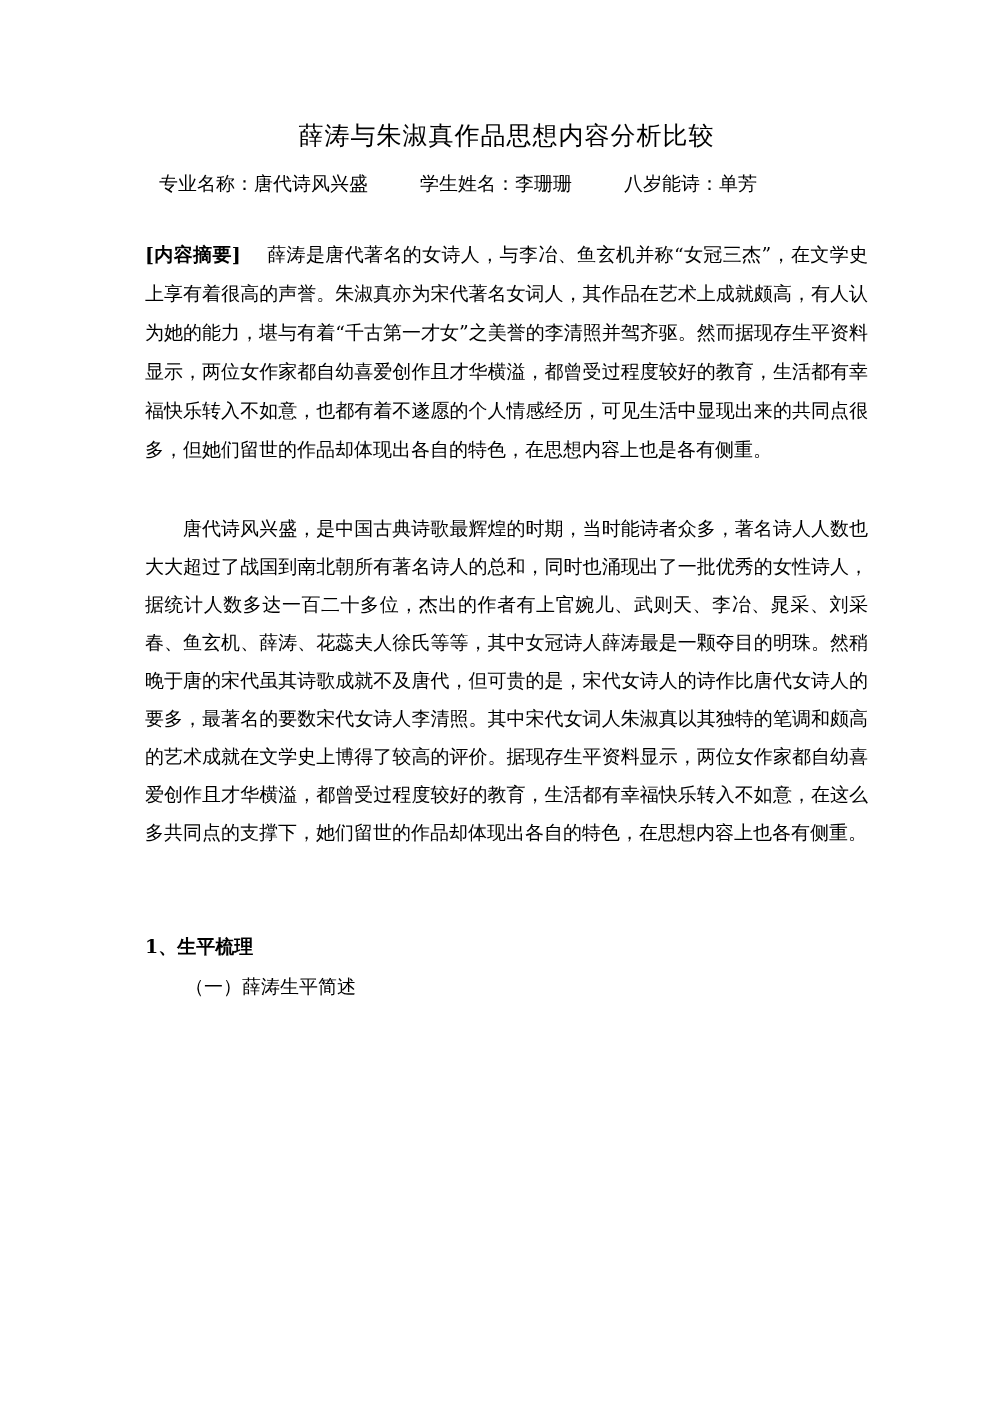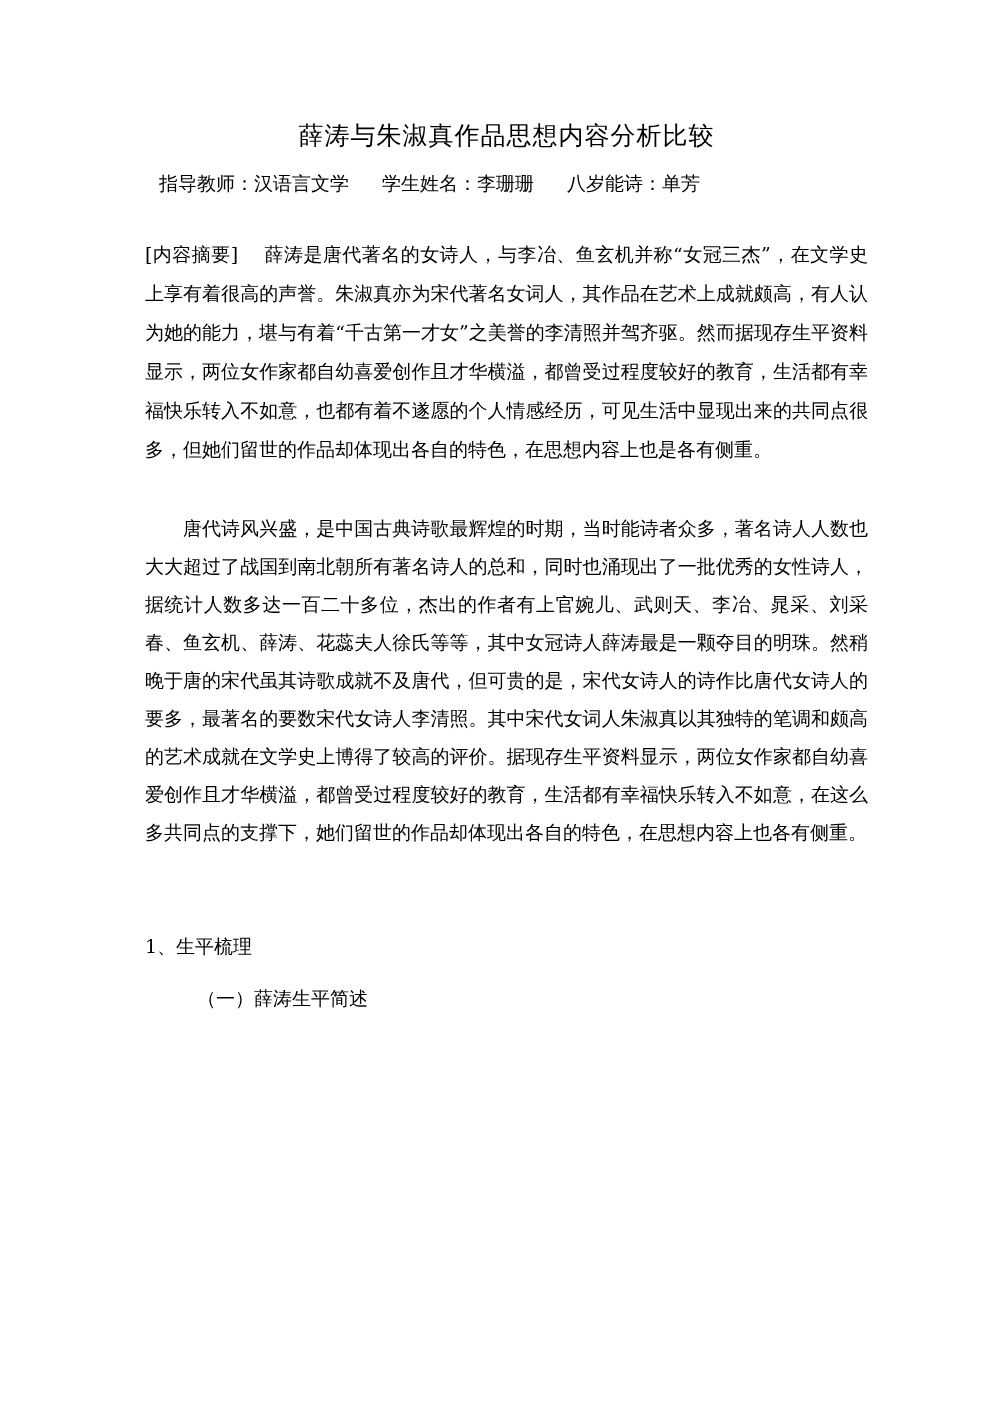--- a/index.html
+++ b/index.html
@@ -23,50 +23,50 @@
     text-align: center;
     letter-spacing: 1px;
   }
   .meta-line {
     display: flex;
     margin: 16px 0 0 14px;
     font-size: 19px;
     line-height: 27px;
     white-space: nowrap;
   }
-  .meta-item + .meta-item { margin-left: 33px; }
+  .meta-item + .meta-item { margin-left: 52px; }
   .abstract {
     margin: 38px 0 0 0;
     font-size: 19px;
     line-height: 39px;
     text-align: justify;
   }
-  .abstract .label { font-weight: normal; padding-right: 26px; }
+  .abstract .label { font-weight: bold; padding-right: 26px; }
   .keywords {
     margin: 8px 0 0 0;
     font-size: 19px;
     line-height: 30px;
   }
   .keywords .label { font-weight: bold; padding-right: 30px; }
   .para {
     margin: 0;
     font-size: 19px;
     line-height: 38px;
     text-align: justify;
     text-indent: 2em;
   }
   .para-first { margin-top: 40px; }
   .sec-heading {
     margin: 76px 0 0 0;
     font-size: 19px;
     line-height: 38px;
-    font-weight: normal;
+    font-weight: bold;
   }
   .subsec-heading {
-    margin: 14px;
+    margin: 2px;
     font-size: 19px;
     line-height: 38px;
     font-weight: normal;
     text-indent: 2em;
   }
   .page-num {
     position: absolute;
     top: 1296px;
     left: 826px;
     font-size: 19px;
@@ -75,21 +75,21 @@
 </style>
 </head>
 <body>
 
 <div class="page">
 
   <h1 class="doc-title">薛涛与朱淑真作品思想内容分析比较</h1>
 
   <div class="meta-line">
     <span class="meta-item">
-      <span>指导教师：</span><span>汉语言文学</span>
+      <span>专业名称：</span><span>唐代诗风兴盛</span>
     </span>
     <span class="meta-item">
       <span>学生姓名：</span><span>李珊珊</span>
     </span>
     <span class="meta-item">
       <span>八岁能诗：</span><span>单芳</span>
     </span>
   </div>
 
   <p class="abstract">

